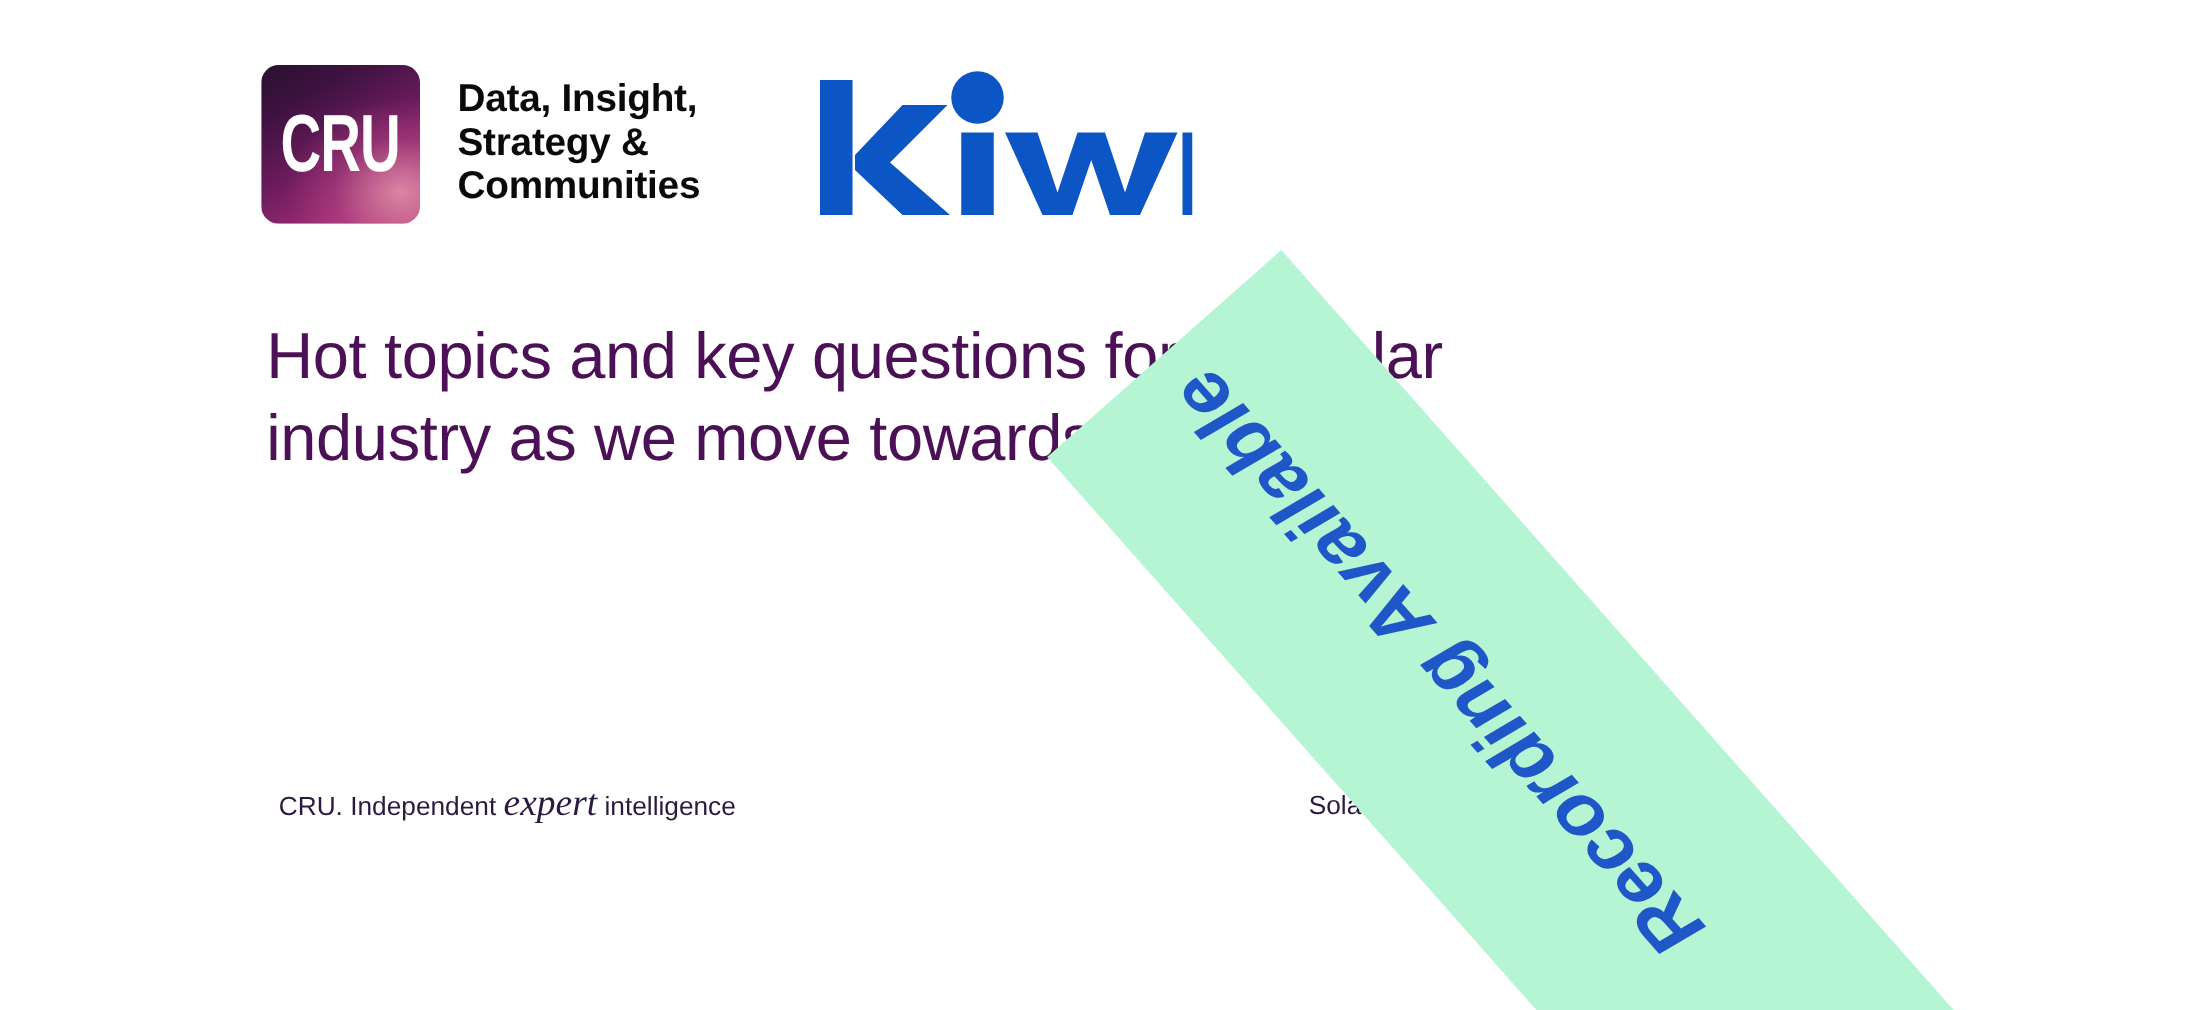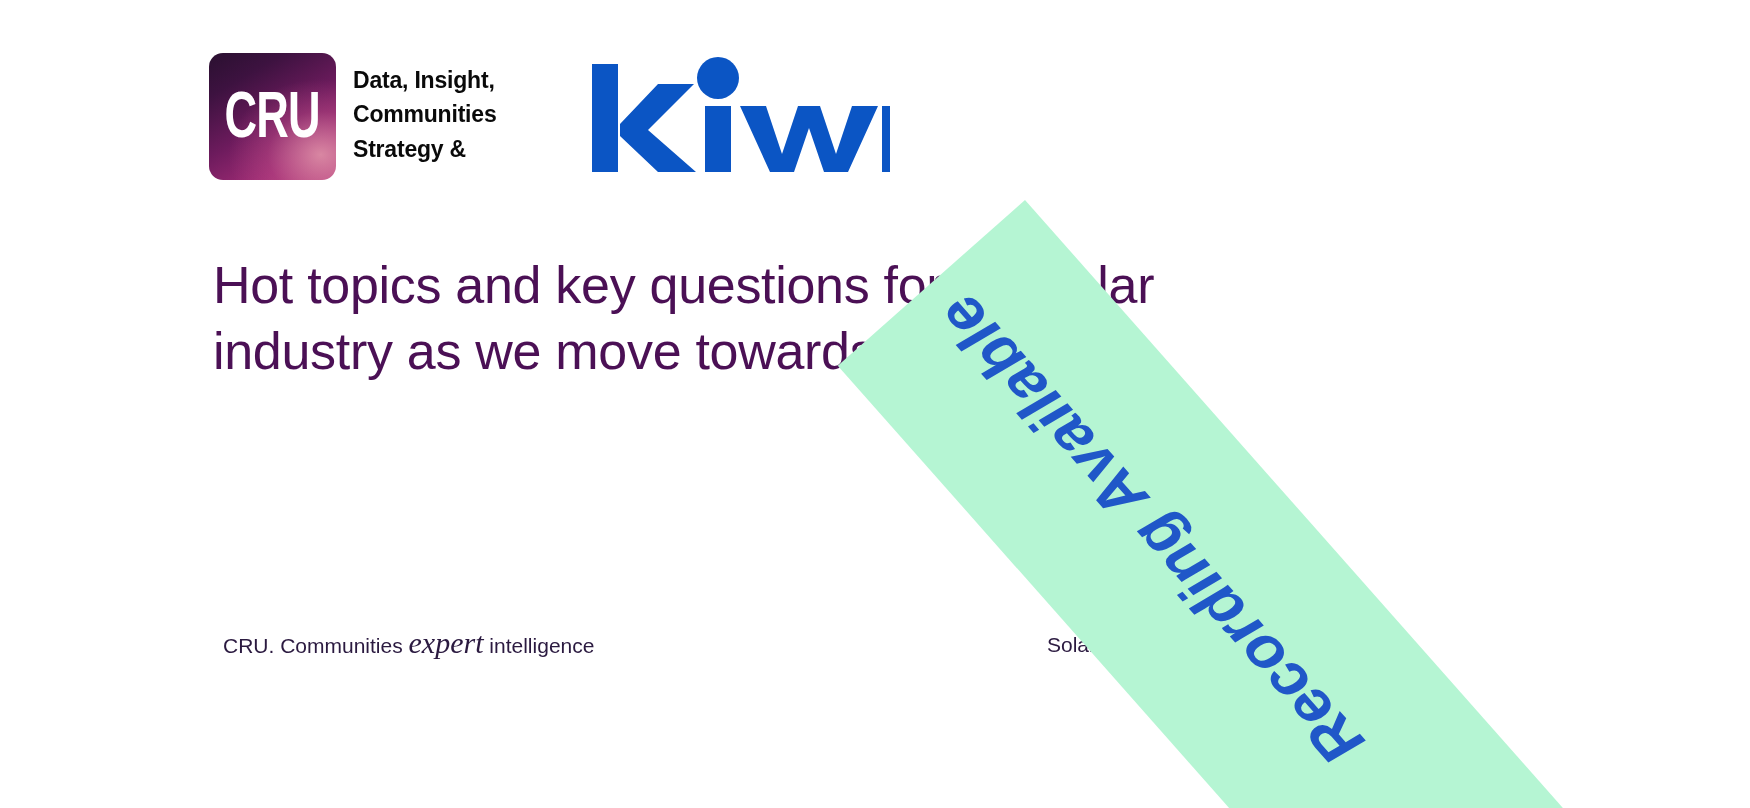--- a/index.html
+++ b/index.html
@@ -21,21 +21,21 @@
     background: #ffffff;
     overflow: hidden;
   }
 
   
   #logo-row {
     position: absolute;
     left: 209px;
     top: 52px;
     display: flex;
-    align-items: center;
+    align-items: flex-start;
     gap: 42px;
   }
 
   #cru-logo-lockup {
     display: flex;
     align-items: flex-start;
   }
 
   #cru-mark {
     width: 127px;
@@ -62,26 +62,26 @@
     letter-spacing: -1px;
     line-height: 1;
     transform-origin: center;
   }
   #cru-mark-text span.letters {
     display: inline-block;
     transform: scaleX(0.82) scaleY(1.18);
   }
 
   #cru-tagline {
-    margin-left: 17px;
+    margin-left: 30px;
     margin-top: 10px;
     color: #0a0a0a;
     font-family: "Liberation Sans", sans-serif;
     font-weight: 700;
-    font-size: 23px;
+    font-size: 31px;
     line-height: 34.5px;
     letter-spacing: -0.2px;
     white-space: nowrap;
   }
 
   #kiwa-logo {
     margin-left: 52px;
     margin-top: 4px;
   }
 
@@ -178,22 +178,22 @@
 <div id="slide">
 
   <div id="logo-row">
 
     <div id="cru-logo-lockup">
       <div id="cru-mark">
         <div id="cru-mark-text"><span class="letters">CRU</span></div>
       </div>
       <div id="cru-tagline">
         <div>Data, Insight,</div>
+        <div>Strategy &amp;</div>
         <div>Communities</div>
-        <div>Strategy &amp;</div>
       </div>
     </div>
 
     <div id="kiwa-logo">
       <svg width="300" height="120" viewBox="0 0 300 120">
         <g fill="#0b55c4">
 
           <rect x="2" y="8" width="26" height="108"></rect>
           <polygon points="30,68 68,28 104,28 58,74 106,116 68,116 30,80"></polygon>
 
@@ -205,21 +205,21 @@
           <path d="M292,50 h8 v66 h-8 z"></path>
         </g>
       </svg>
     </div>
 
   </div>
 
   <div id="headline">Hot topics and key questions for the solar industry as we move towards 2026</div>
 
 
-  <div id="footer-left"><span>CRU. Communities </span><span class="expert">expert</span><span> intelligence</span></div>
+  <div id="footer-left"><span>CRU. Independent </span><span class="expert">expert</span><span> intelligence</span></div>
 
   <div id="footer-right">Solar Technology and Cost Service</div>
 
   <div id="recording-banner">
     <div id="recording-banner-label">Recording Available</div>
   </div>
 
 </div>
 
 </body></html>

